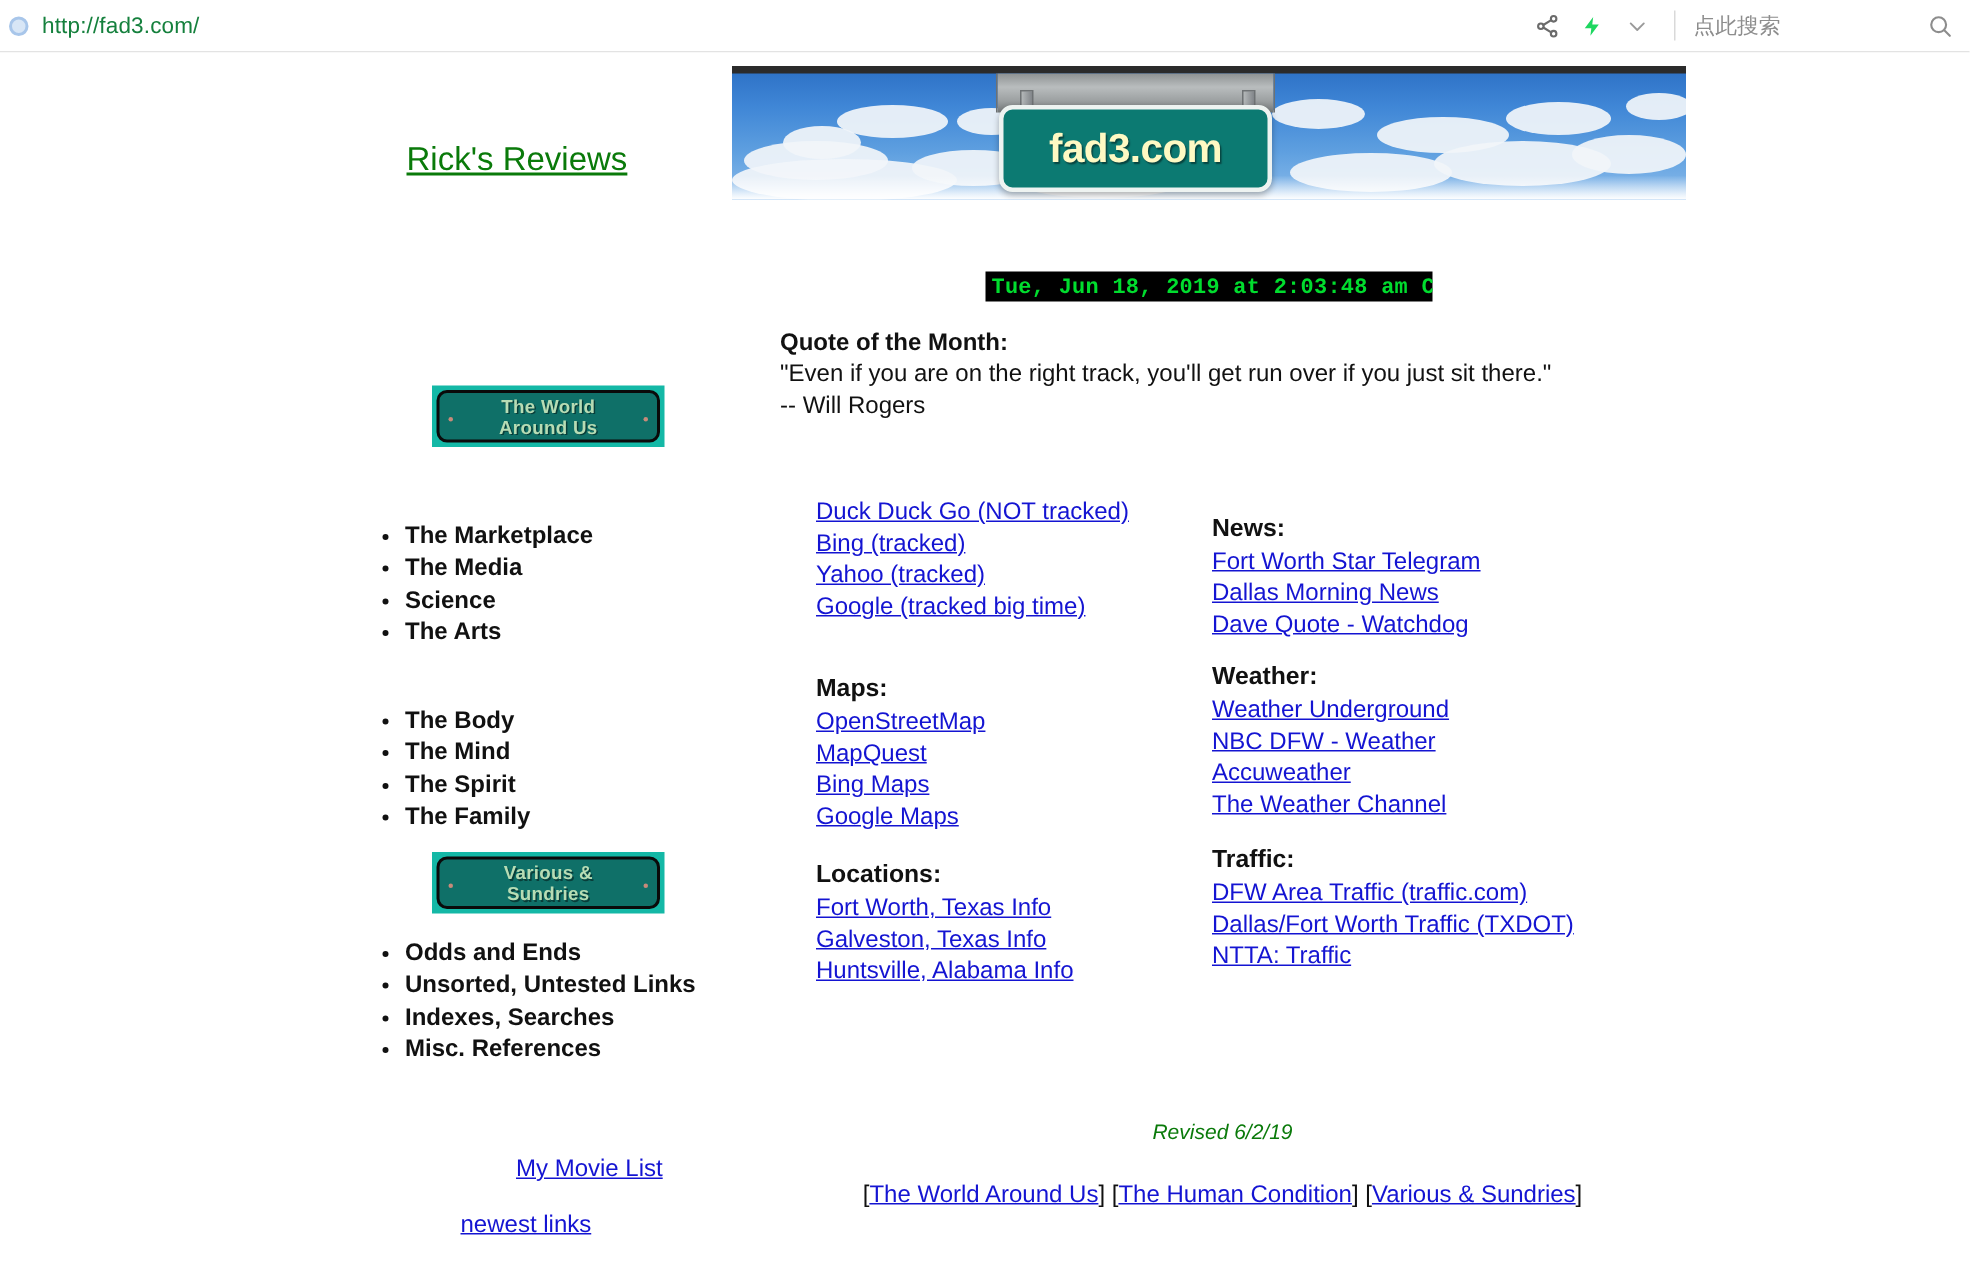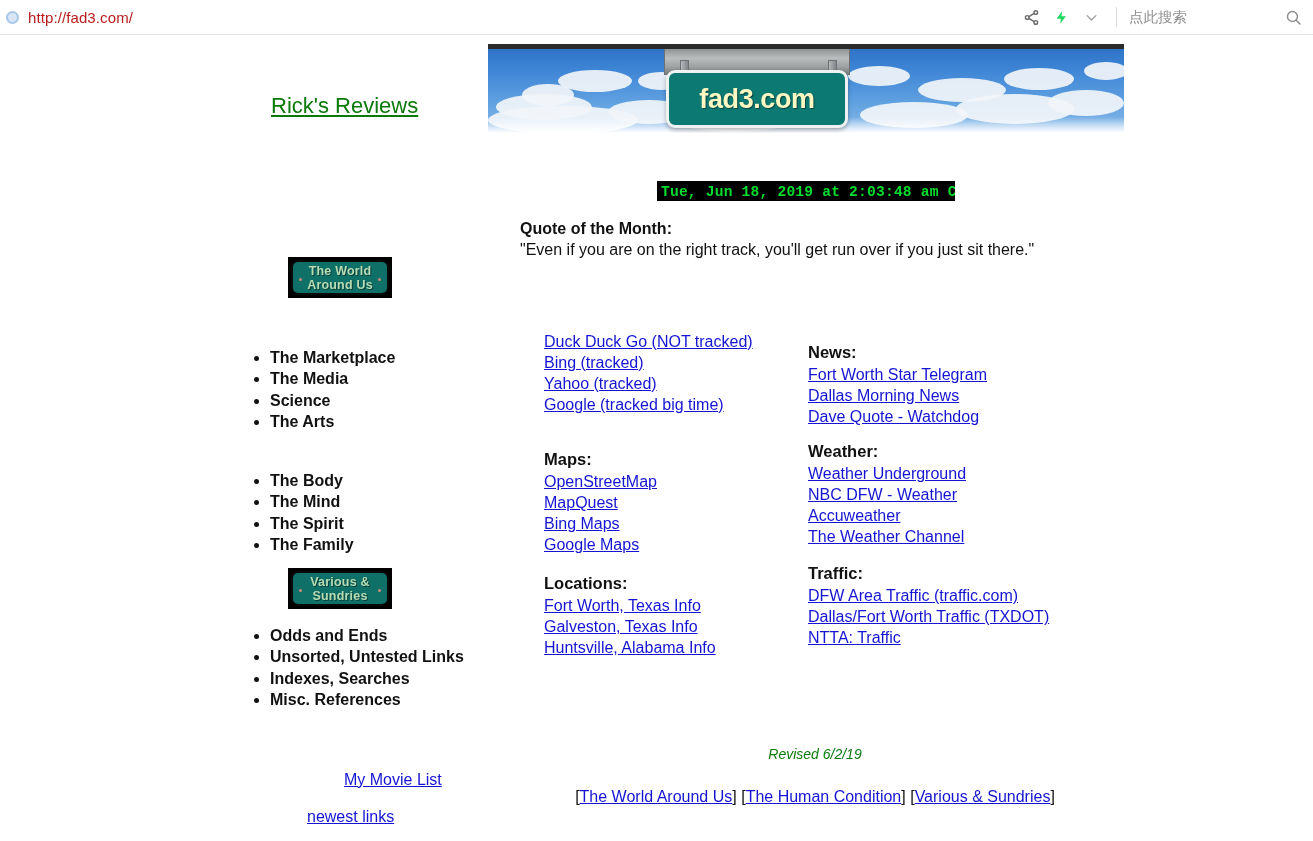--- a/index.html
+++ b/index.html
@@ -20,21 +20,21 @@
     display: flex; align-items: center;
   }
   #page-icon {
     width: 13px; height: 13px; margin-left: 6px; margin-right: 9px;
     border-radius: 50%;
     border: 2px solid #a8c6ea;
     background: #d8e6f6;
     flex: 0 0 auto;
   }
   #url-text {
-    font-size: 15px; color: #b91c1c; letter-spacing: 0.1px;
+    font-size: 15px; color: #15803d; letter-spacing: 0.1px;
     white-space: nowrap;
   }
   #chrome-actions {
     margin-left: auto; display: flex; align-items: center; height: 100%;
   }
   .chrome-icon {
     width: 30px; height: 35px;
     display: flex; align-items: center; justify-content: center;
   }
   #chrome-divider {
@@ -132,22 +132,22 @@
   #ricks-reviews {
     position: absolute; left: 271px; top: 58px;
     font-size: 22px; color: #0a7a0a;
     text-decoration: underline;
     font-family: "Liberation Sans", sans-serif;
     white-space: nowrap;
     cursor: pointer;
   }
   .plaque {
     position: absolute; left: 288px;
-    width: 104px; height: 41px;
-    background: #000000;
+    width: 155px; height: 41px;
+    background: #14b8a6;
     padding: 3px;
     cursor: pointer;
   }
   .plaque-inner {
     width: 100%; height: 100%;
     background: #0f7068;
     border: 2px solid #0a0a0a;
     border-radius: 7px;
     display: flex; flex-direction: column;
     align-items: center; justify-content: center;
@@ -364,20 +364,21 @@
 
     <a class="sidebar-link" id="my-movie-list">My Movie List</a>
     <a class="sidebar-link" id="newest-links">newest links</a>
   </div>
 
   <div id="main">
 
     <div id="quote-block">
       <div id="quote-title">Quote of the Month:</div>
       <div class="quote-line">"Even if you are on the right track, you'll get run over if you just sit there."</div>
+      <div class="quote-line">-- Will Rogers</div>
     </div>
 
     <div class="link-group" id="group-search">
       <a class="group-link">Duck Duck Go (NOT tracked)</a>
       <a class="group-link">Bing (tracked)</a>
       <a class="group-link">Yahoo (tracked)</a>
       <a class="group-link">Google (tracked big time)</a>
     </div>
 
     <div class="link-group" id="group-maps">

